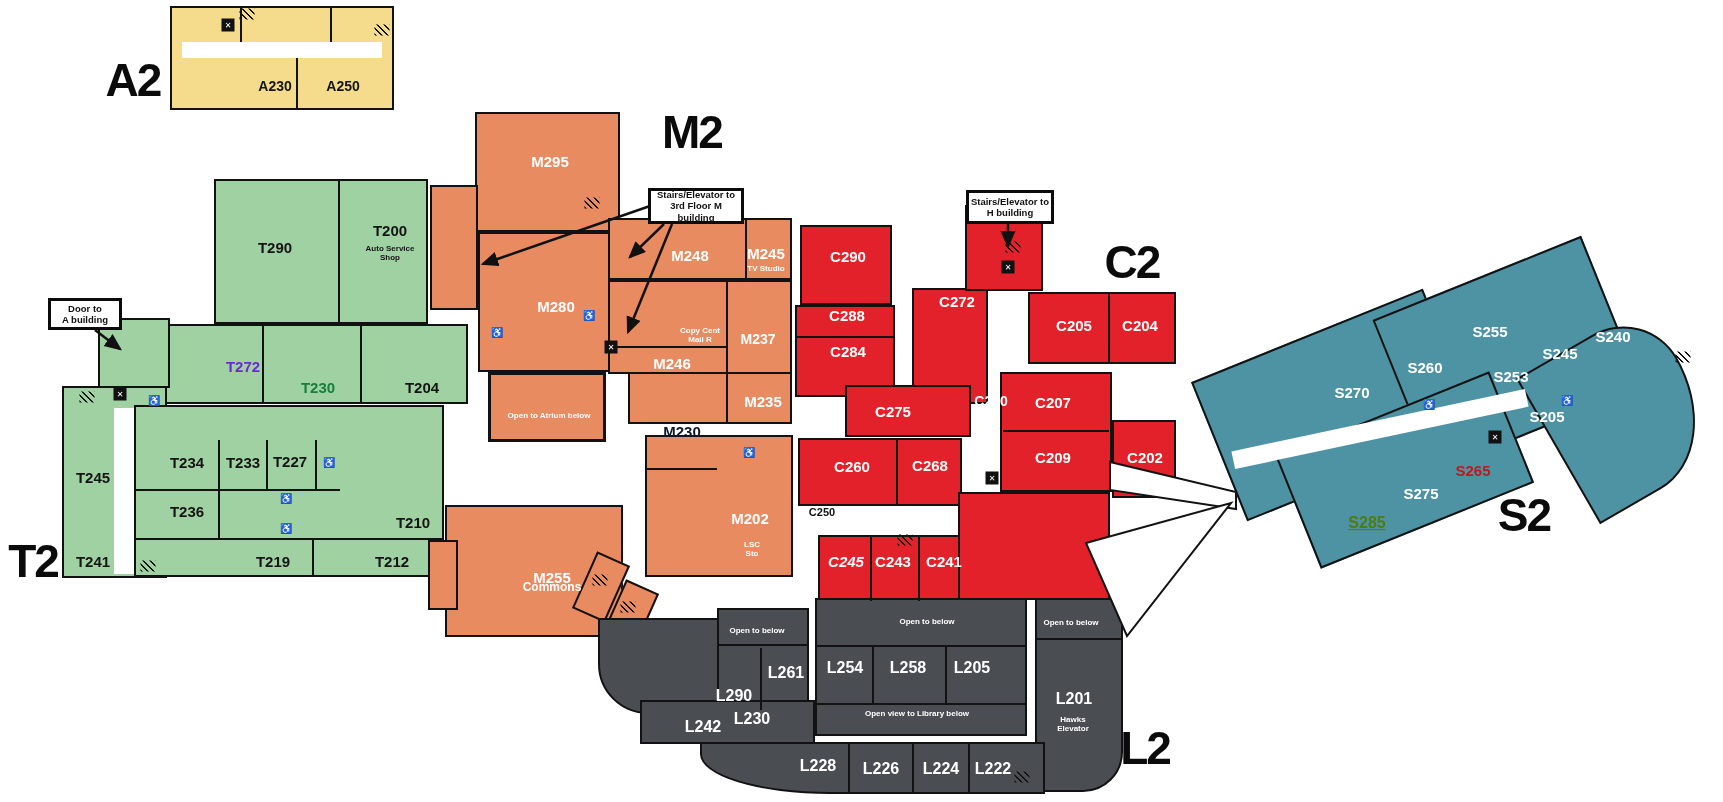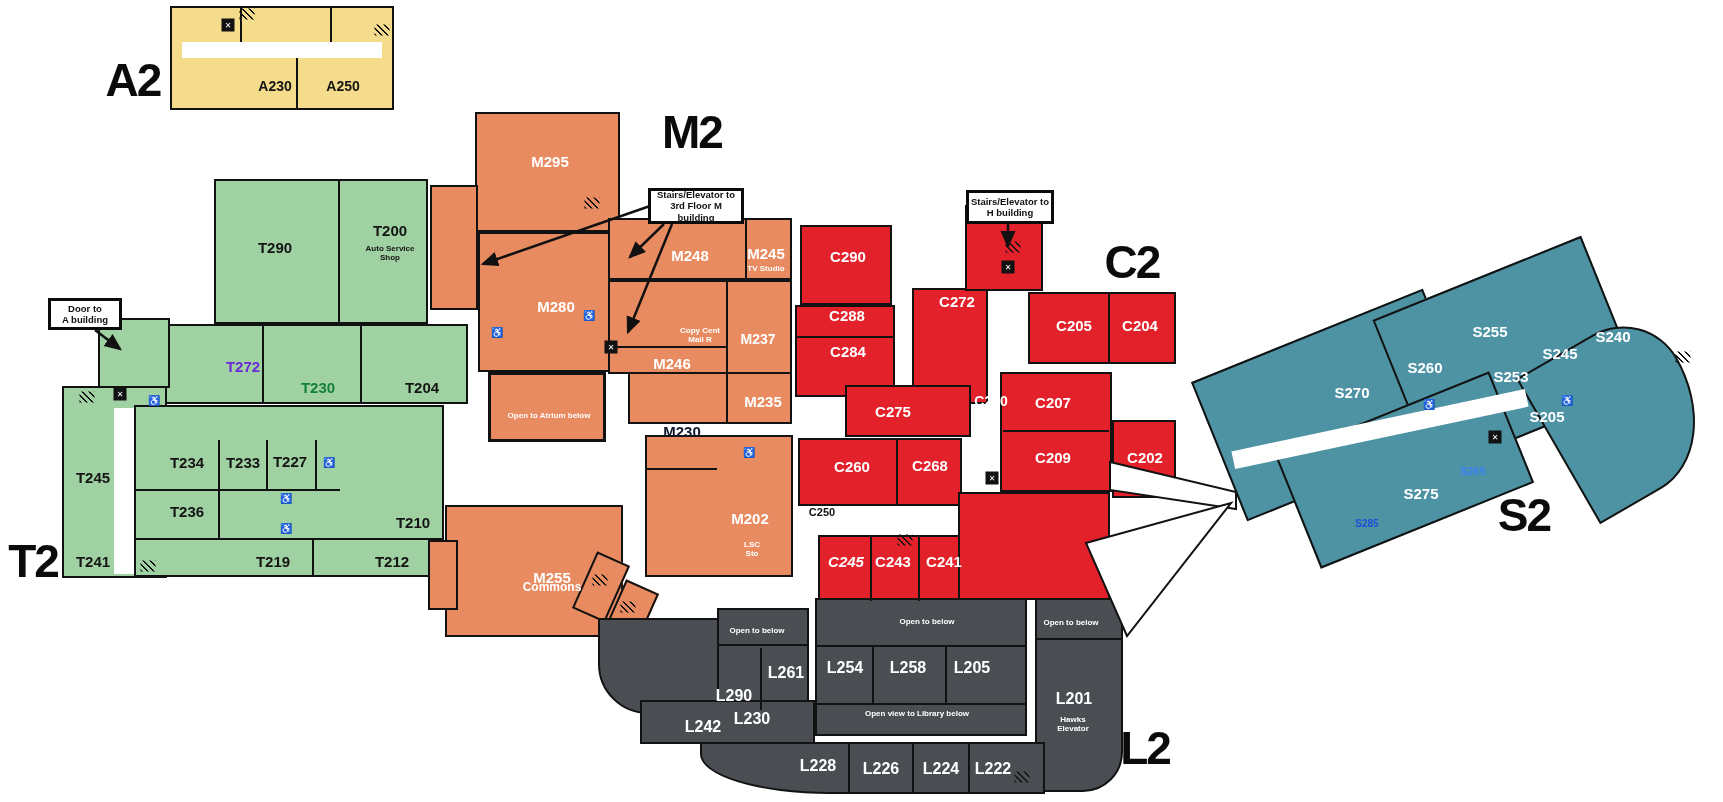--- a/index.html
+++ b/index.html
@@ -196,23 +196,23 @@
     <div class="room-label" style="left: 846px; top: 562px; color: rgb(255, 255, 255); font-size: 15px; font-style: italic;">C245</div>
     <div class="room-label" style="left: 893px; top: 562px; color: rgb(255, 255, 255); font-size: 15px;">C243</div>
     <div class="room-label" style="left: 944px; top: 562px; color: rgb(255, 255, 255); font-size: 15px;">C241</div>
     <div class="room-label" style="left: 1490px; top: 332px; color: rgb(255, 255, 255); font-size: 15px;">S255</div>
     <div class="room-label" style="left: 1613px; top: 337px; color: rgb(255, 255, 255); font-size: 15px;">S240</div>
     <div class="room-label" style="left: 1560px; top: 354px; color: rgb(255, 255, 255); font-size: 15px;">S245</div>
     <div class="room-label" style="left: 1413px; top: 368px; color: rgb(255, 255, 255); font-size: 15px; padding-left: 24px;">S260</div>
     <div class="room-label" style="left: 1511px; top: 377px; color: rgb(255, 255, 255); font-size: 15px;">S253</div>
     <div class="room-label" style="left: 1352px; top: 393px; color: rgb(255, 255, 255); font-size: 15px;">S270</div>
     <div class="room-label" style="left: 1547px; top: 417px; color: rgb(255, 255, 255); font-size: 15px;">S205</div>
-    <div class="room-label" style="left: 1473px; top: 471px; color: #3b82f6; font-size: 11px;">S265</div>
+    <div class="room-label" style="left: 1473px; top: 471px; color: #b91c1c; font-size: 15px;">S265</div>
     <div class="room-label" style="left: 1421px; top: 494px; color: rgb(255, 255, 255); font-size: 15px;">S275</div>
-    <div class="room-label" style="left: 1367px; top: 523px; color: #1d4ed8; font-size: 10px;">S285</div>
+    <div class="room-label" style="left: 1367px; top: 523px; color: #4d7c0f; font-size: 16px; text-decoration: underline;">S285</div>
     <div class="room-label sm" style="left: 757px; top: 631px; color: rgb(255, 255, 255); font-size: 8px;">Open to below</div>
     <div class="room-label" style="left: 786px; top: 673px; color: rgb(255, 255, 255); font-size: 16px;">L261</div>
     <div class="room-label" style="left: 734px; top: 696px; color: rgb(255, 255, 255); font-size: 16px;">L290</div>
     <div class="room-label" style="left: 703px; top: 727px; color: rgb(255, 255, 255); font-size: 16px;">L242</div>
     <div class="room-label" style="left: 752px; top: 719px; color: rgb(255, 255, 255); font-size: 16px;">L230</div>
     <div class="room-label sm" style="left: 927px; top: 622px; color: rgb(255, 255, 255); font-size: 8px;">Open to below</div>
     <div class="room-label" style="left: 845px; top: 668px; color: rgb(255, 255, 255); font-size: 16px;">L254</div>
     <div class="room-label" style="left: 908px; top: 668px; color: rgb(255, 255, 255); font-size: 16px;">L258</div>
     <div class="room-label" style="left: 972px; top: 668px; color: rgb(255, 255, 255); font-size: 16px;">L205</div>
     <div class="room-label sm" style="left: 917px; top: 714px; color: rgb(255, 255, 255); font-size: 8px;">Open view to Library below</div>

